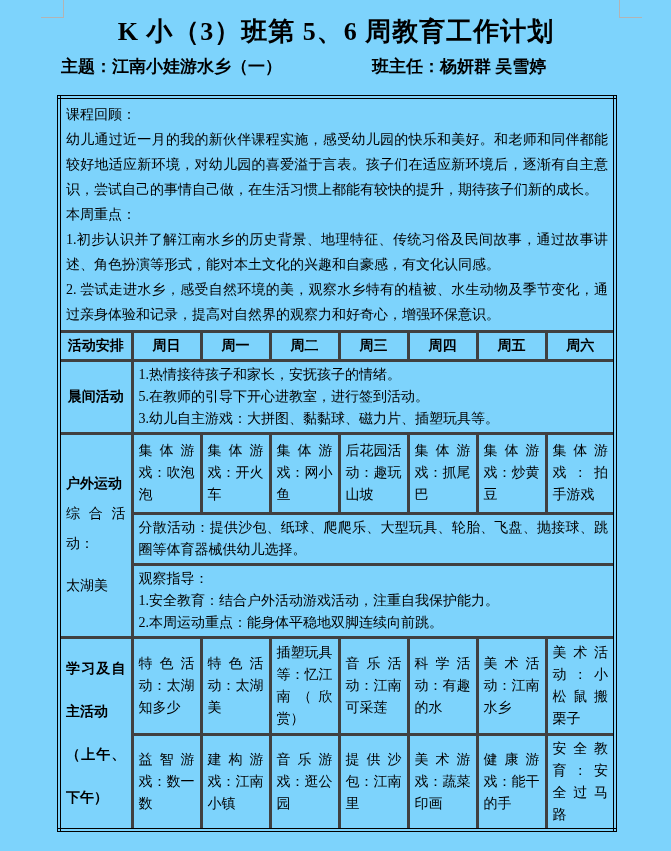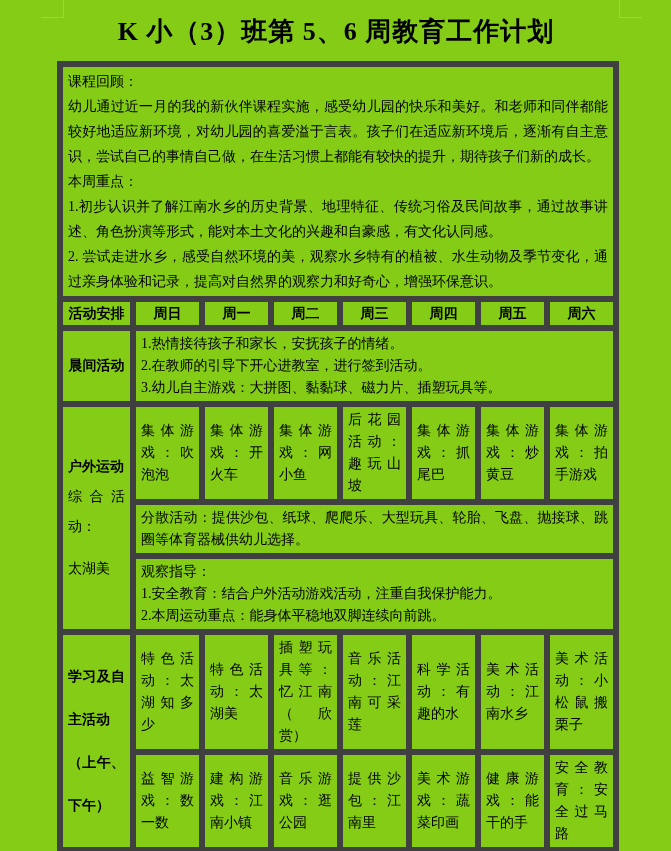--- a/index.html
+++ b/index.html
@@ -1,19 +1,19 @@
 <!DOCTYPE html>
 <html lang="zh"><head>
 <meta charset="utf-8">
 <style>
   html,body{margin:0;padding:0;background:#fff;}
   #page{
     position:relative;
     width:671px;height:851px;
-    background:#84cc16;
+    background:#7dd3fc;
     font-family:"Liberation Serif","DejaVu Serif",serif;
     color:#000;
     overflow:hidden;
   }
   
   .mark{position:absolute;top:0;width:22px;height:17px;}
   .mark.left{left:41px;border-right:1px solid #b3b3b3;border-bottom:1px solid #b3b3b3;}
   .mark.right{left:619px;border-left:1px solid #b3b3b3;border-bottom:1px solid #b3b3b3;}
 
   #content{position:absolute;left:57px;top:0;width:558px;}
@@ -32,21 +32,21 @@
   .u{border-bottom:1px solid #000;padding:0 5px;}
 
   table.plan{
     border-collapse:collapse;
     table-layout:fixed;
     width:558px;
     margin-top:13px;
     border:4px double #000;
   }
   table.plan td{
-    border:6px solid #404040;
+    border:3px solid #404040;
     font-size:14px;
     vertical-align:middle;
     padding:2px 5px;
     word-break:break-all;
     overflow:hidden;
   }
   td.intro{
     vertical-align:top;
     font-size:13.8px;
     line-height:25px;
@@ -80,20 +80,24 @@
 <body>
 
 <div id="page">
   <div class="mark left"></div>
   <div class="mark right"></div>
 
   <div id="content">
 
     <div class="doc-title">K 小（3）班第 5、6 周教育工作计划</div>
 
+    <div class="meta-row">
+      <span class="meta-theme">主题：江南小娃游水乡（一）</span>
+      <span class="meta-teacher">班主任：杨妍群 吴雪婷</span>
+    </div>
 
 
     <table class="plan">
       <colgroup>
         <col style="width:73px">
         <col style="width:69px">
           <col style="width:69px">
           <col style="width:69px">
           <col style="width:69px">
         <col style="width:69px">
@@ -120,21 +124,21 @@
         <td class="hdr">周三</td>
         <td class="hdr">周四</td>
         <td class="hdr">周五</td>
         <td class="hdr">周六</td>
       </tr>
 
       <tr style="height:72px">
         <td class="rowlabel">晨间活动</td>
         <td class="span7" colspan="7">
           <p>1.热情接待孩子和家长，安抚孩子的情绪。</p>
-          <p>2.在教师的引导下开心进教室，进行签到活动。</p>
+          <p>5.在教师的引导下开心进教室，进行签到活动。</p>
           <p>3.幼儿自主游戏：大拼图、黏黏球、磁力片、插塑玩具等。</p>
         </td>
       </tr>
 
       <tr style="height:80px">
         <td class="outlabel" rowspan="3">
           <p class="b">户外运动</p>
           <p>综合活动：</p>
           <p class="gap">太湖美</p>
         </td>

